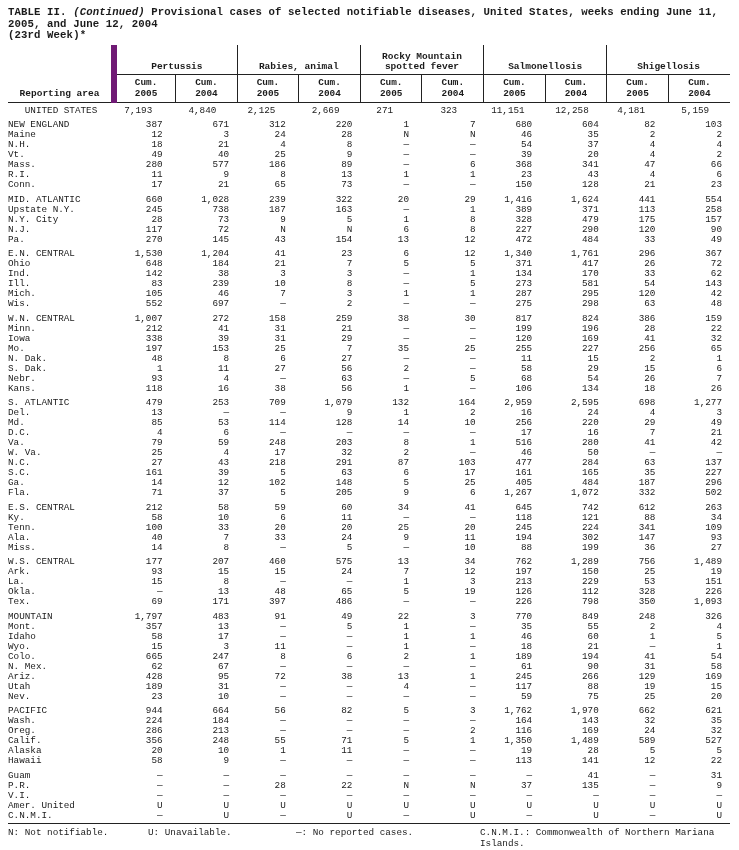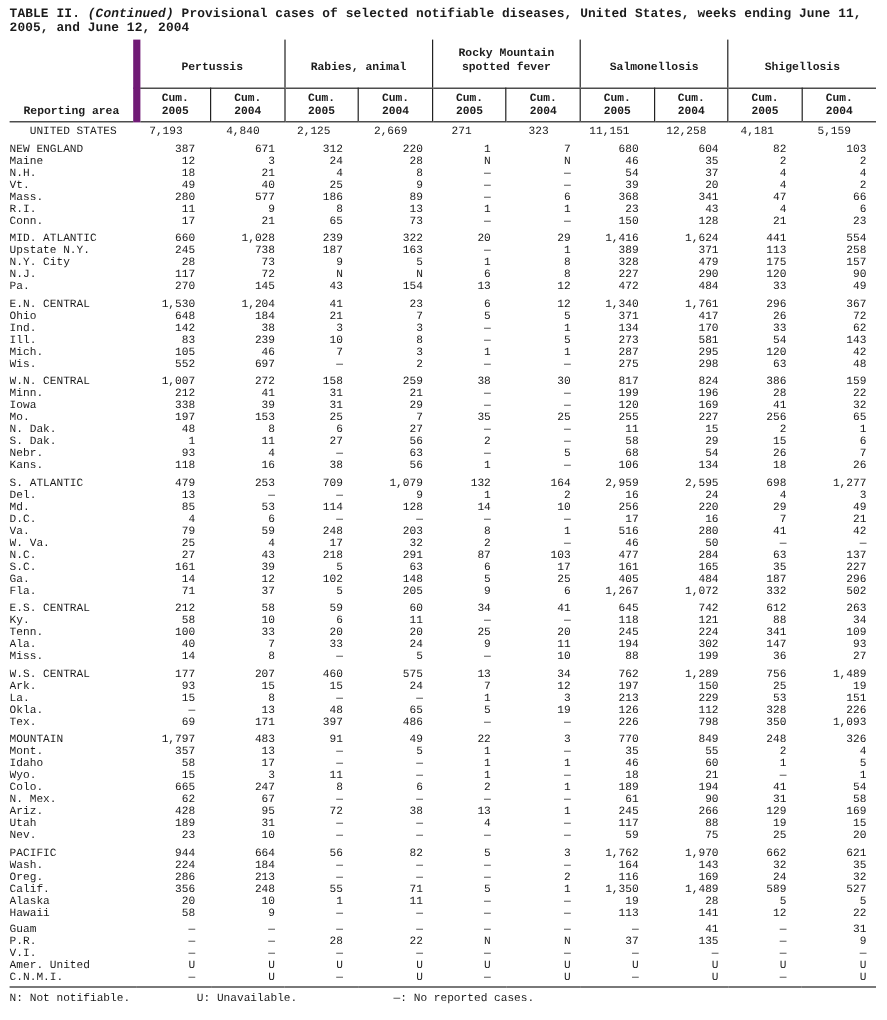--- a/index.html
+++ b/index.html
@@ -37,21 +37,21 @@
     border-bottom: 1.4px solid #222;
     padding-bottom: 3px;
   }
   th.gh {
     font-size: 9.5px;
     line-height: 10.6px;
     text-align: center;
     white-space: pre-line;
     border-left: 1px solid #222;
     border-bottom: 1px solid #222;
-    padding: 2px 0 12px 0;
+    padding: 2px 0 1px 0;
     height: 26px;
   }
   th.sh {
     font-size: 9.4px;
     line-height: 11px;
     white-space: pre-line;
     border-left: 1px solid #222;
     border-bottom: 1.4px solid #222;
     padding: 2px 0 3px 0;
   }
@@ -72,21 +72,20 @@
   tbody tr:last-child td {
     border-bottom: 1.6px solid #222;
     padding-bottom: 2px;
   }
 
   .legend {
     display: flex;
     margin-top: 3px;
     font-size: 9.3px;
     line-height: 11.5px;
-    gap: 16px;
   }
   .legend span { display: inline-block; }
   .legend .l0 { width: 140px; }
   .legend .l1 { width: 148px; }
   .legend .l2 { width: 184px; }
   .legend .l3 { flex: 1; }
   .note {
     font-size: 9.3px;
     line-height: 11.5px;
     margin-top: 1px;
@@ -94,20 +93,21 @@
 </style>
 </head>
 <body>
 
 <div class="page">
 
   <div class="title">
     <span>TABLE II.</span>
     <i>(Continued)</i>
     <span>Provisional cases of selected notifiable diseases, United States, weeks ending June 11, 2005, and June 12, 2004</span>
+    <div>(23rd Week)*</div>
   </div>
 
   <table>
     <colgroup>
       <col class="c-area">
       <col class="c-num">
         <col class="c-num">
       <col class="c-num">
         <col class="c-num">
       <col class="c-num">
@@ -1026,15 +1026,16 @@
           <td class="num y04">U</td>
         </tr>
       </tbody>
   </table>
 
   <div class="legend">
 
   <span class="l0">N: Not notifiable.</span>
       <span class="l1">U: Unavailable.</span>
       <span class="l2">—: No reported cases.</span>
+      <span class="l3">C.N.M.I.: Commonwealth of Northern Mariana Islands.</span>
     </div>
 
 </div>
 
 </body></html>

